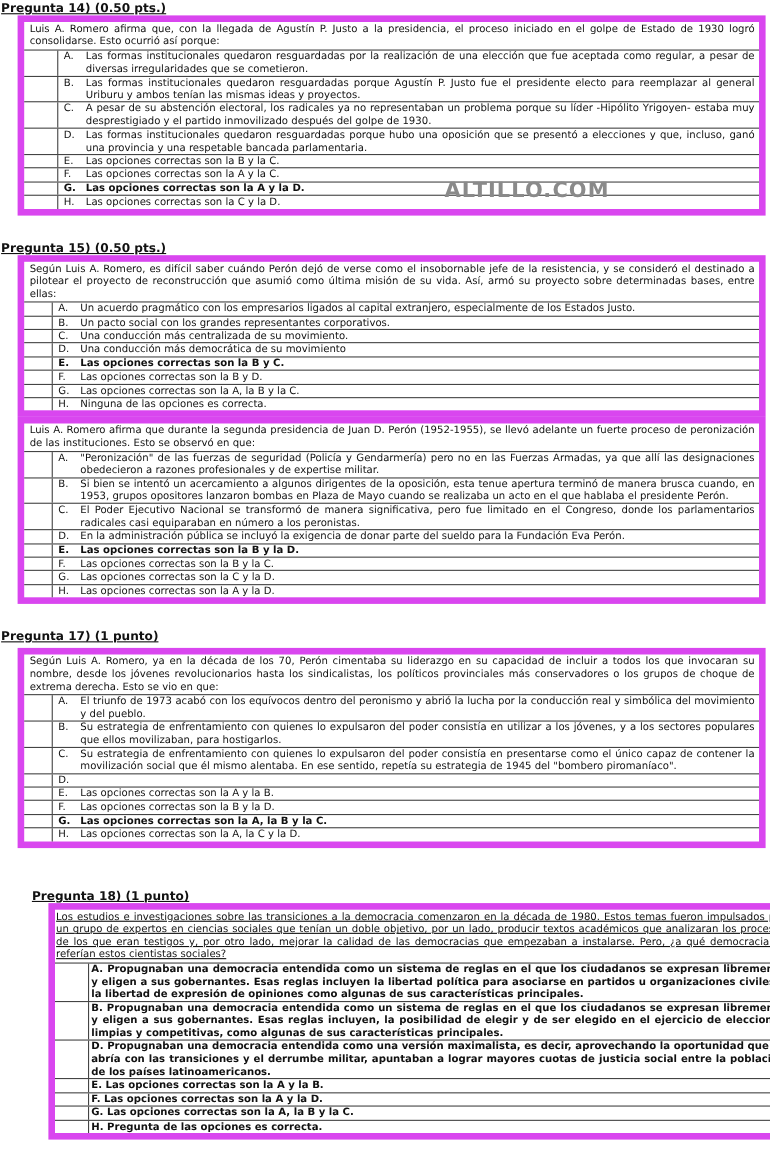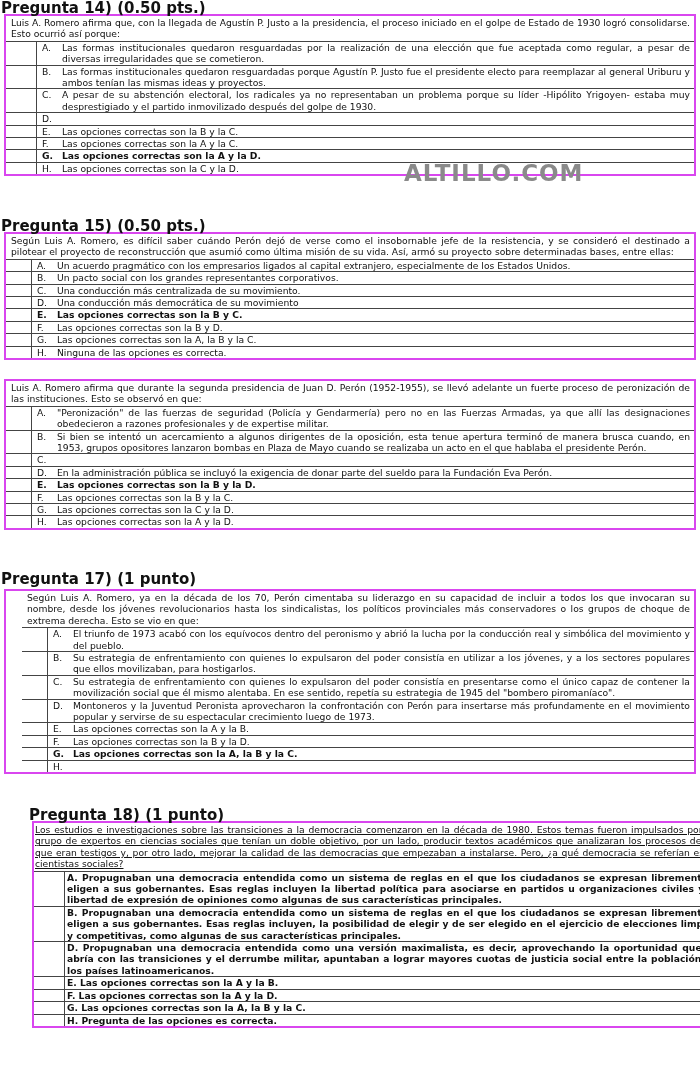--- a/index.html
+++ b/index.html
@@ -1,31 +1,31 @@
 <!DOCTYPE html>
 <html><head>
 <meta charset="utf-8">
 <style>
   html, body { margin: 0; padding: 0; background: #ffffff; }
   body { width: 700px; height: 1068px; overflow: hidden; position: relative;
          font-family: "DejaVu Sans", sans-serif; color: #111; font-size: 9.2px; line-height: 11.4px; }
   .q { position: absolute; left: 0; width: 700px; }
-  .q-title { font-weight: bold; font-size: 15px; padding-left: 1px; height: 12px; line-height: 12px; }
-  .box { border: 2px solid #d946ef; margin-left: 4px; margin-right: 4px; }
+  .q-title { font-weight: bold; font-size: 11px; padding-left: 1px; height: 12px; line-height: 12px; text-decoration: underline; }
+  .box { border: 6px solid #d946ef; margin-left: 16px; margin-right: 4px; }
   .stem { padding: 1px 4px 1px 5px; text-align: justify; }
   .stem.tight { padding-left: 1px; text-decoration: underline; }
   .opt { display: flex; border-top: 1px solid #444; }
   .opt .gut { width: 30px; border-right: 1px solid #444; flex: 0 0 auto; }
   .opt .gut.narrow { width: 25px; }
   .opt .lbl { width: 20px; padding-left: 5px; flex: 0 0 auto; }
   .opt .txt { flex: 1; padding-right: 4px; text-align: justify; }
   .opt.bold .txt, .opt.bold .lbl { font-weight: bold; }
   .opt.noLbl .txt { padding-left: 2px; font-weight: bold; }
   .watermark { position: absolute; left: 404px; top: 168px; font-family: "DejaVu Sans", sans-serif;
-               font-weight: bold; font-size: 23px; letter-spacing: 1px; color: #8a8a8a; }
+               font-weight: bold; font-size: 19px; letter-spacing: 1px; color: #8a8a8a; }
 </style>
 </head>
 <body>
 
 <div id="doc">
     <div class="q" style="top: 2px;">
       <div class="q-title">Pregunta 14) (0.50 pts.)</div>
       <div class="box">
         <div class="stem">Luis A. Romero afirma que, con la llegada de Agustín P. Justo a la presidencia, el proceso iniciado en el golpe de Estado de 1930 logró consolidarse. Esto ocurrió así porque:</div>
         <div class="opt">
@@ -39,20 +39,21 @@
           <div class="txt">Las formas institucionales quedaron resguardadas porque Agustín P. Justo fue el presidente electo para reemplazar al general Uriburu y ambos tenían las mismas ideas y proyectos.</div>
         </div>
         <div class="opt">
           <div class="gut"></div>
           <div class="lbl">C.</div>
           <div class="txt">A pesar de su abstención electoral, los radicales ya no representaban un problema porque su líder -Hipólito Yrigoyen- estaba muy desprestigiado y el partido inmovilizado después del golpe de 1930.</div>
         </div>
         <div class="opt">
           <div class="gut"></div>
           <div class="lbl">D.</div>
+          <div class="txt">Las formas institucionales quedaron resguardadas porque hubo una oposición que se presentó a elecciones y que, incluso, ganó una provincia y una respetable bancada parlamentaria.</div>
         </div>
         <div class="opt">
           <div class="gut"></div>
           <div class="lbl">E.</div>
           <div class="txt">Las opciones correctas son la B y la C.</div>
         </div>
         <div class="opt">
           <div class="gut"></div>
           <div class="lbl">F.</div>
           <div class="txt">Las opciones correctas son la A y la C.</div>
@@ -69,21 +70,21 @@
         </div>
       </div>
     </div>
     <div class="q" style="top: 220px;">
       <div class="q-title">Pregunta 15) (0.50 pts.)</div>
       <div class="box">
         <div class="stem">Según Luis A. Romero, es difícil saber cuándo Perón dejó de verse como el insobornable jefe de la resistencia, y se consideró el destinado a pilotear el proyecto de reconstrucción que asumió como última misión de su vida. Así, armó su proyecto sobre determinadas bases, entre ellas:</div>
         <div class="opt">
           <div class="gut narrow"></div>
           <div class="lbl">A.</div>
-          <div class="txt">Un acuerdo pragmático con los empresarios ligados al capital extranjero, especialmente de los Estados Unidos.</div>
+          <div class="txt">Un acuerdo pragmático con los empresarios ligados al capital extranjero, especialmente de los Estados Justo.</div>
         </div>
         <div class="opt">
           <div class="gut narrow"></div>
           <div class="lbl">B.</div>
           <div class="txt">Un pacto social con los grandes representantes corporativos.</div>
         </div>
         <div class="opt">
           <div class="gut narrow"></div>
           <div class="lbl">C.</div>
           <div class="txt">Una conducción más centralizada de su movimiento.</div>
@@ -124,20 +125,21 @@
           <div class="txt">"Peronización" de las fuerzas de seguridad (Policía y Gendarmería) pero no en las Fuerzas Armadas, ya que allí las designaciones obedecieron a razones profesionales y de expertise militar.</div>
         </div>
         <div class="opt">
           <div class="gut narrow"></div>
           <div class="lbl">B.</div>
           <div class="txt">Si bien se intentó un acercamiento a algunos dirigentes de la oposición, esta tenue apertura terminó de manera brusca cuando, en 1953, grupos opositores lanzaron bombas en Plaza de Mayo cuando se realizaba un acto en el que hablaba el presidente Perón.</div>
         </div>
         <div class="opt">
           <div class="gut narrow"></div>
           <div class="lbl">C.</div>
+          <div class="txt">El Poder Ejecutivo Nacional se transformó de manera significativa, pero fue limitado en el Congreso, donde los parlamentarios radicales casi equiparaban en número a los peronistas.</div>
         </div>
         <div class="opt">
           <div class="gut narrow"></div>
           <div class="lbl">D.</div>
           <div class="txt">En la administración pública se incluyó la exigencia de donar parte del sueldo para la Fundación Eva Perón.</div>
         </div>
         <div class="opt bold">
           <div class="gut narrow"></div>
           <div class="lbl">E.</div>
           <div class="txt">Las opciones correctas son la B y la D.</div>
@@ -154,60 +156,60 @@
         </div>
         <div class="opt">
           <div class="gut narrow"></div>
           <div class="lbl">H.</div>
           <div class="txt">Las opciones correctas son la A y la D.</div>
         </div>
       </div>
     </div>
     <div class="q" style="top: 573px;">
       <div class="q-title">Pregunta 17) (1 punto)</div>
-      <div class="box" style="margin-top: 4px; padding-left: 16px;">
+      <div class="box" style="margin-top: 4px;">
         <div class="stem">Según Luis A. Romero, ya en la década de los 70, Perón cimentaba su liderazgo en su capacidad de incluir a todos los que invocaran su nombre, desde los jóvenes revolucionarios hasta los sindicalistas, los políticos provinciales más conservadores o los grupos de choque de extrema derecha. Esto se vio en que:</div>
         <div class="opt">
           <div class="gut narrow"></div>
           <div class="lbl">A.</div>
           <div class="txt">El triunfo de 1973 acabó con los equívocos dentro del peronismo y abrió la lucha por la conducción real y simbólica del movimiento y del pueblo.</div>
         </div>
         <div class="opt">
           <div class="gut narrow"></div>
           <div class="lbl">B.</div>
           <div class="txt">Su estrategia de enfrentamiento con quienes lo expulsaron del poder consistía en utilizar a los jóvenes, y a los sectores populares que ellos movilizaban, para hostigarlos.</div>
         </div>
         <div class="opt">
           <div class="gut narrow"></div>
           <div class="lbl">C.</div>
           <div class="txt">Su estrategia de enfrentamiento con quienes lo expulsaron del poder consistía en presentarse como el único capaz de contener la movilización social que él mismo alentaba. En ese sentido, repetía su estrategia de 1945 del "bombero piromaníaco".</div>
         </div>
         <div class="opt">
           <div class="gut narrow"></div>
           <div class="lbl">D.</div>
-          <div class="txt">Montoneros y la Juventud Peronista aprovecharon la confrontación con Perón para insertarse más profundamente en el movimiento popular y servirse de su espectacular crecimiento luego de 1973.</div>
         </div>
         <div class="opt">
           <div class="gut narrow"></div>
           <div class="lbl">E.</div>
           <div class="txt">Las opciones correctas son la A y la B.</div>
         </div>
         <div class="opt">
           <div class="gut narrow"></div>
           <div class="lbl">F.</div>
           <div class="txt">Las opciones correctas son la B y la D.</div>
         </div>
         <div class="opt bold">
           <div class="gut narrow"></div>
           <div class="lbl">G.</div>
           <div class="txt">Las opciones correctas son la A, la B y la C.</div>
         </div>
         <div class="opt">
           <div class="gut narrow"></div>
           <div class="lbl">H.</div>
+          <div class="txt">Las opciones correctas son la A, la C y la D.</div>
         </div>
       </div>
     </div>
     <div class="q" style="top: 809px; padding-left: 28px;">
       <div class="q-title">Pregunta 18) (1 punto)</div>
       <div class="box">
         <div class="stem tight">Los estudios e investigaciones sobre las transiciones a la democracia comenzaron en la década de 1980. Estos temas fueron impulsados por un grupo de expertos en ciencias sociales que tenían un doble objetivo, por un lado, producir textos académicos que analizaran los procesos de los que eran testigos y, por otro lado, mejorar la calidad de las democracias que empezaban a instalarse. Pero, ¿a qué democracia se referían estos cientistas sociales?</div>
         <div class="opt noLbl">
           <div class="gut"></div>
           <div class="txt">A. Propugnaban una democracia entendida como un sistema de reglas en el que los ciudadanos se expresan libremente y eligen a sus gobernantes. Esas reglas incluyen la libertad política para asociarse en partidos u organizaciones civiles y la libertad de expresión de opiniones como algunas de sus características principales.</div>

